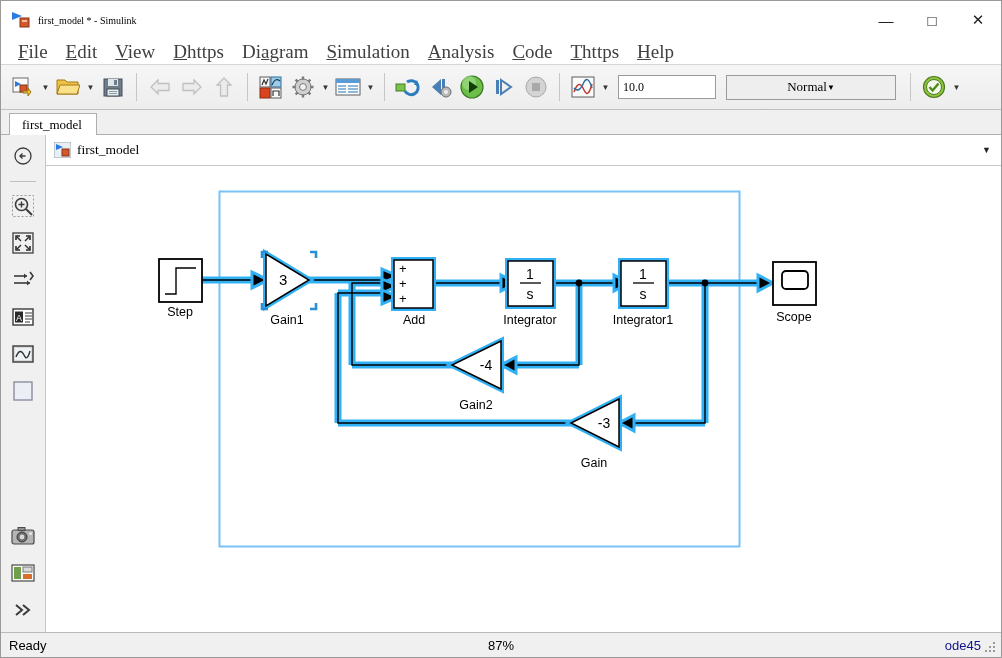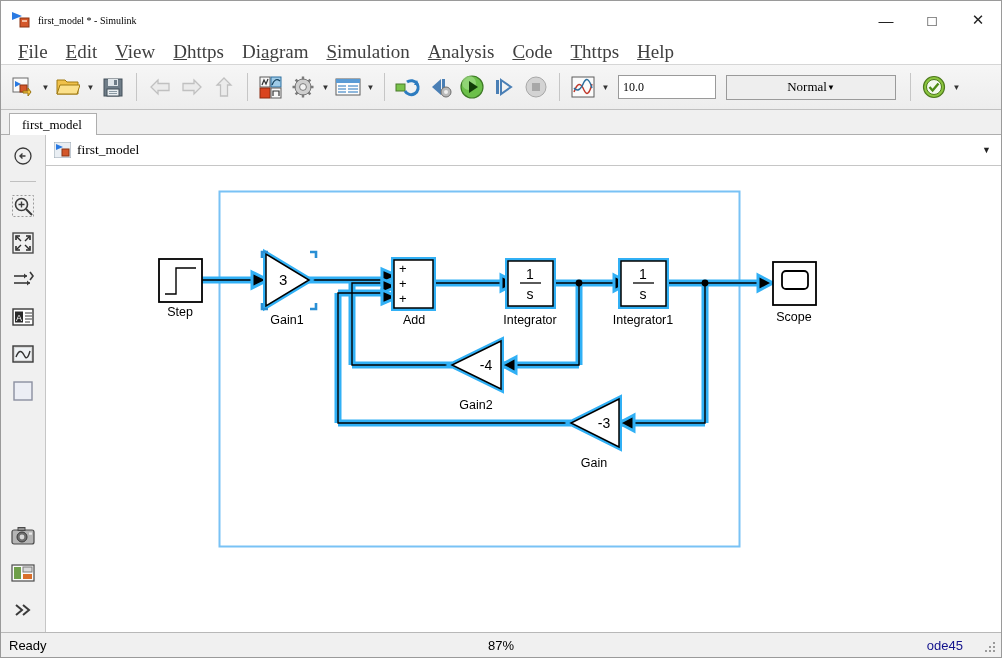--- a/index.html
+++ b/index.html
@@ -125,21 +125,21 @@
 
   
   .statusbar {
     height: 24px; min-height: 24px; background: #f0f0f0;
     border-top: 1px solid #b8b8b8;
     display: flex; align-items: center; position: relative;
     font-size: 13px; color: #000;
   }
   .st-ready { margin-left: 8px; }
   .st-zoom { position: absolute; left: 50%; transform: translateX(-50%); }
-  .st-solver { position: absolute; right: 38px; color: #12128c; }
+  .st-solver { position: absolute; right: 20px; color: #12128c; }
   .st-grip { position: absolute; right: 4px; bottom: 3px; width: 12px; height: 12px; }
   .watermark {
     position: absolute; right: 16px; bottom: 16px;
     font-size: 15px; color: #e3e3e3; white-space: nowrap;
     pointer-events: none; font-family: "Liberation Sans", sans-serif;
   }
   .diagsvg { position: absolute; left: 0; top: 0; }
 </style>
 </head>
 <body>

